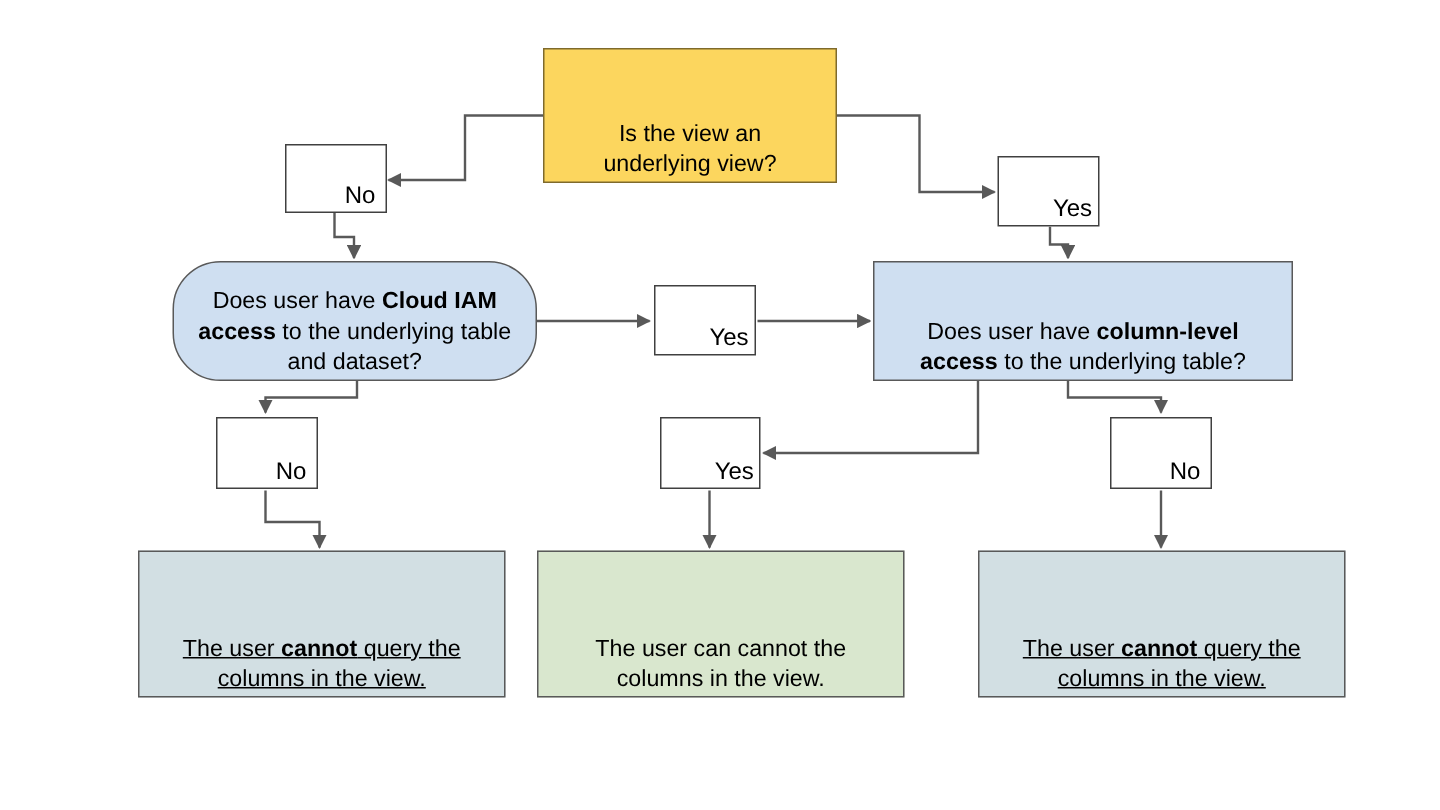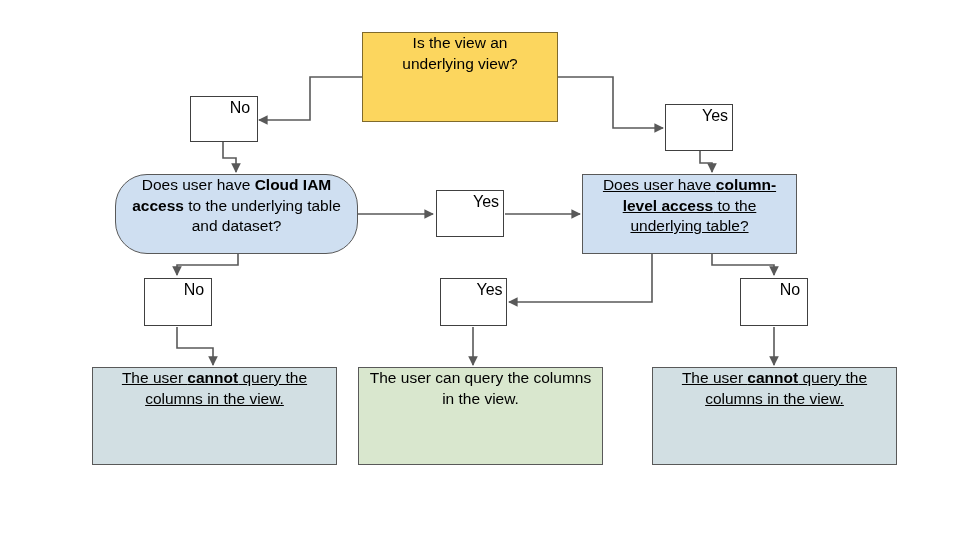--- a/index.html
+++ b/index.html
@@ -25,21 +25,21 @@
     top: 0;
     width: 960px;
     height: 540px;
     pointer-events: none;
   }
   .node {
     position: absolute;
     box-sizing: border-box;
     border: 1px solid #595959;
     display: flex;
-    align-items: flex-start;
+    align-items: flex-end;
     justify-content: center;
     text-align: center;
     color: #000000;
     line-height: 1.33;
     z-index: 2;
   }
   .node-inner {
     padding: 0 8px;
     width: 100%;
   }
@@ -129,21 +129,21 @@
   <div class="node decision-blue" style="left:115px; top:174px; width:243px; height:80px;border-radius:32px;">
     <div class="node-inner">
       <span>Does user have </span><b>Cloud IAM access</b><span> to the underlying table and dataset?</span>
     </div>
   </div>
 
   <div class="node label-box" style="left:436px; top:190px; width:68px; height:47px;">
     <div class="node-inner">Yes</div>
   </div>
 
-  <div class="node decision-blue" style="left:582px; top:174px; width:215px; height:80px;text-decoration:underline;">
+  <div class="node decision-blue" style="left:582px; top:174px; width:280px; height:80px;">
     <div class="node-inner">
       <span>Does user have </span><b>column-level access</b><span> to the underlying table?</span>
     </div>
   </div>
 
   <div class="node label-box" style="left:144px; top:278px; width:68px; height:48px;">
     <div class="node-inner">No</div>
   </div>
 
   <div class="node label-box" style="left:440px; top:278px; width:67px; height:48px;">
@@ -154,21 +154,21 @@
     <div class="node-inner">No</div>
   </div>
 
   <div class="node result-gray" style="left:92px; top:367px; width:245px; height:98px;">
     <div class="node-inner">
       <span>The user </span><b>cannot</b><span> query the columns in the view.</span>
     </div>
   </div>
 
   <div class="node result-green" style="left:358px; top:367px; width:245px; height:98px;">
-    <div class="node-inner">The user can query the columns in the view.</div>
+    <div class="node-inner">The user can cannot the columns in the view.</div>
   </div>
 
   <div class="node result-gray" style="left:652px; top:367px; width:245px; height:98px;">
     <div class="node-inner">
       <span>The user </span><b>cannot</b><span> query the columns in the view.</span>
     </div>
   </div>
 
 </div>
 

